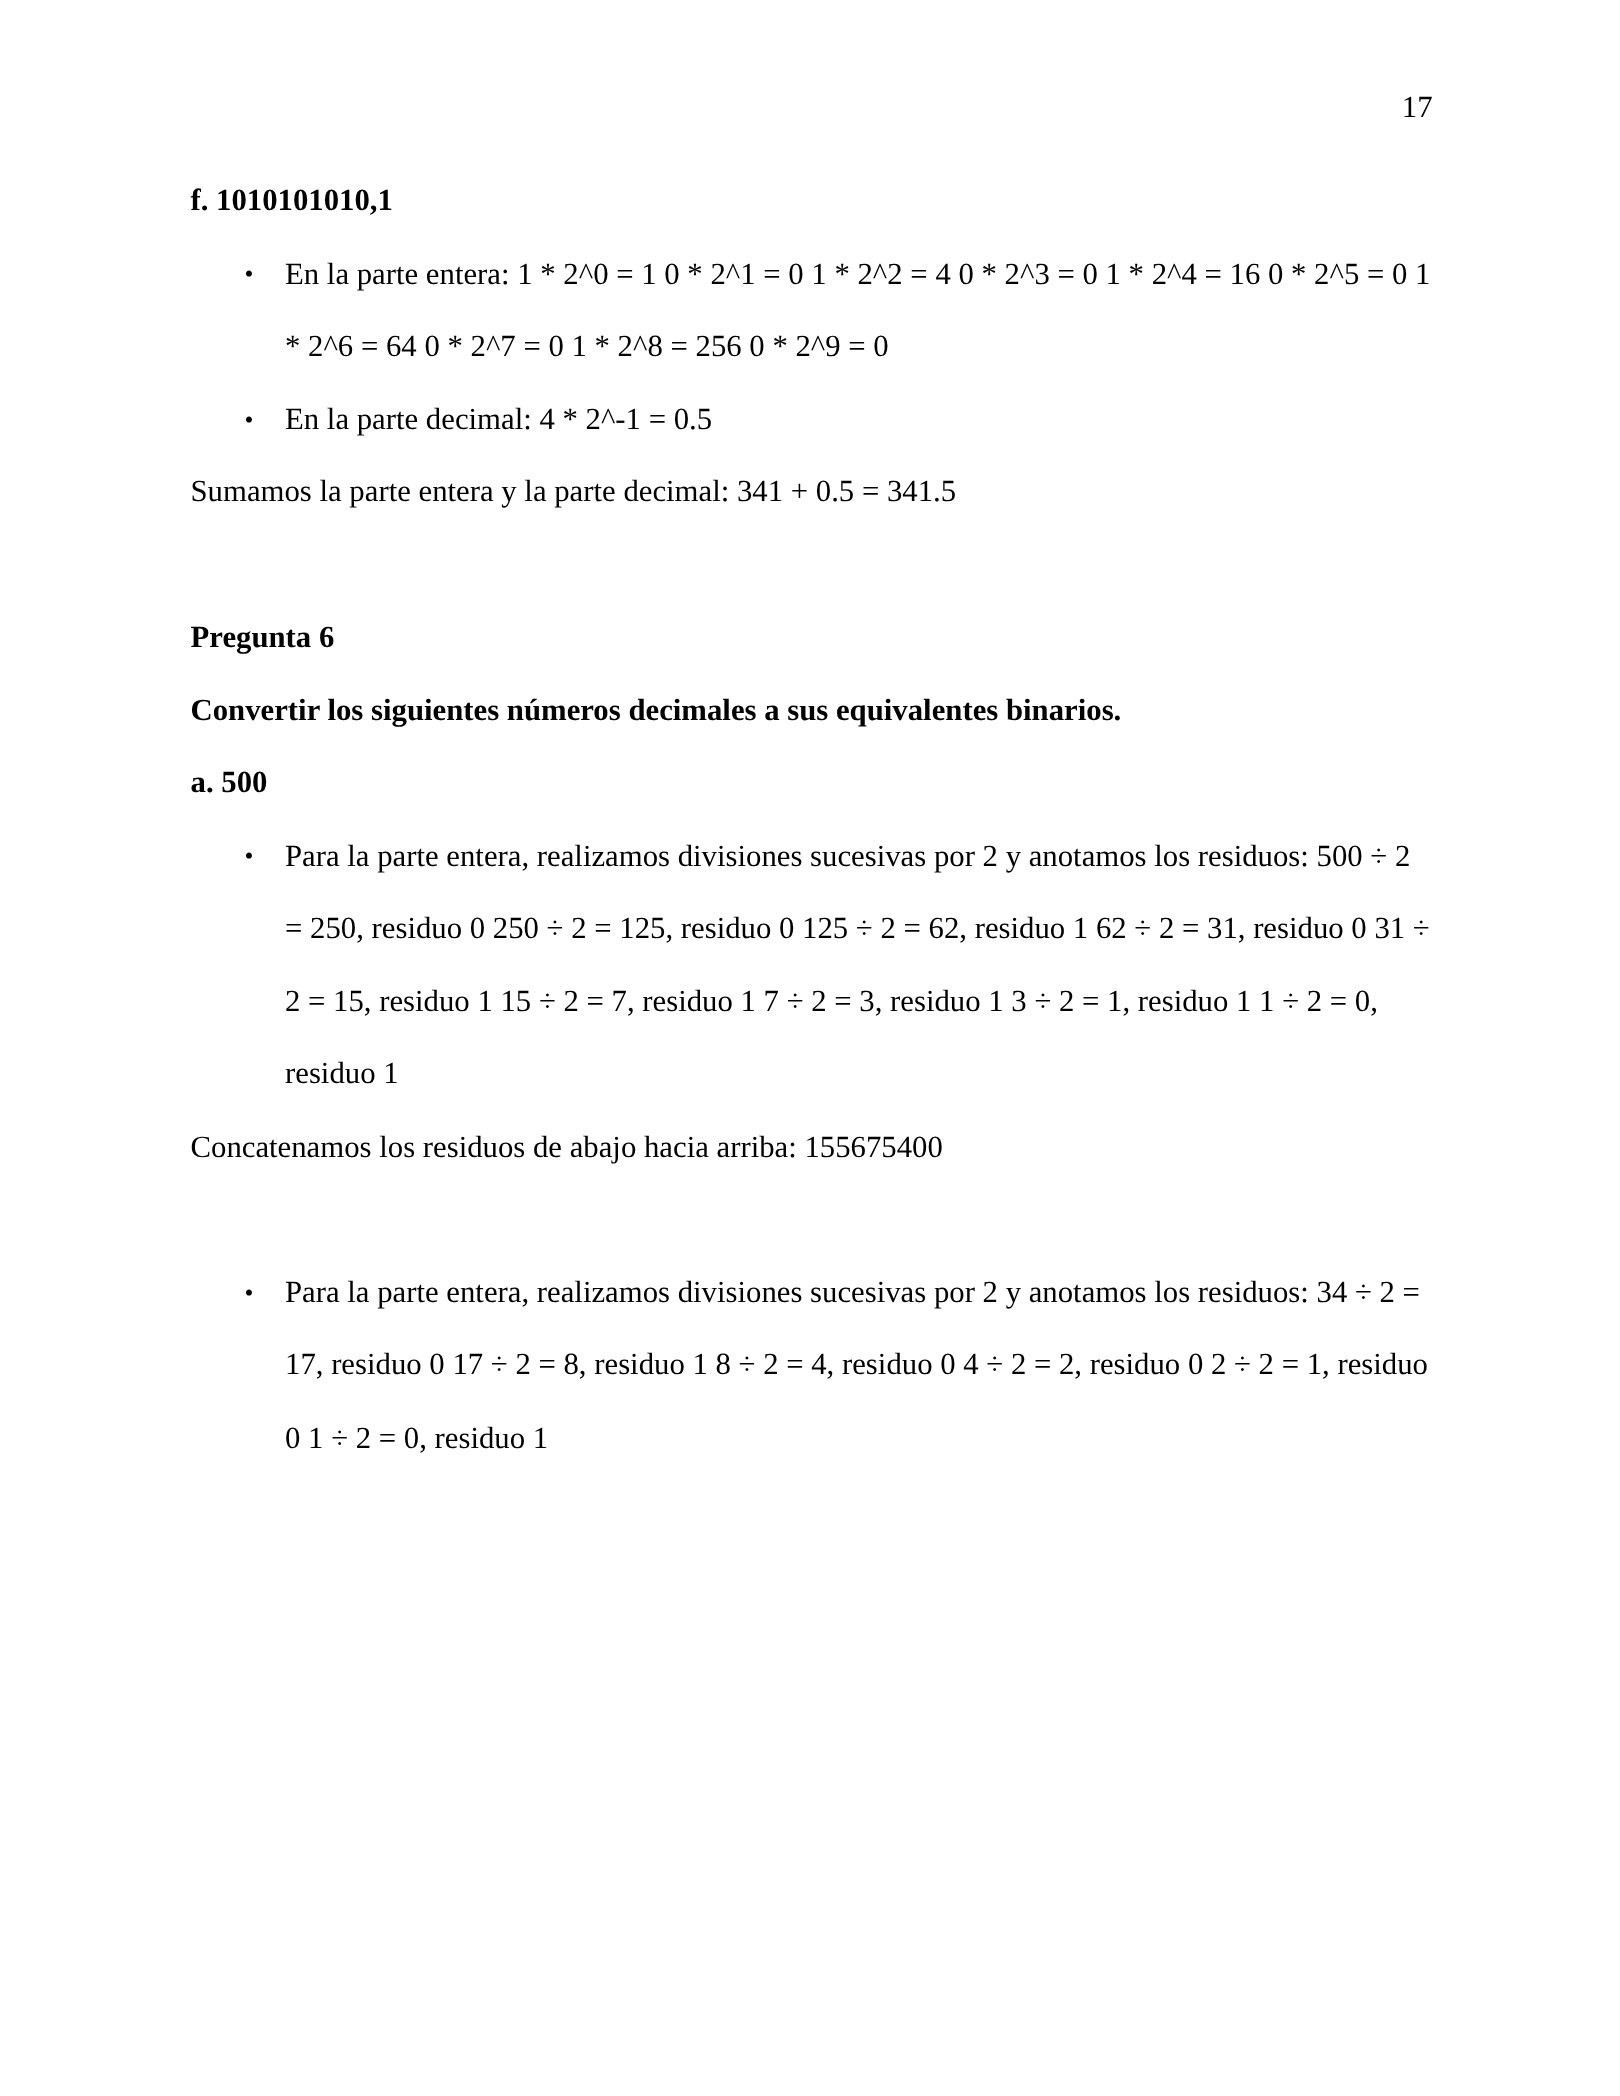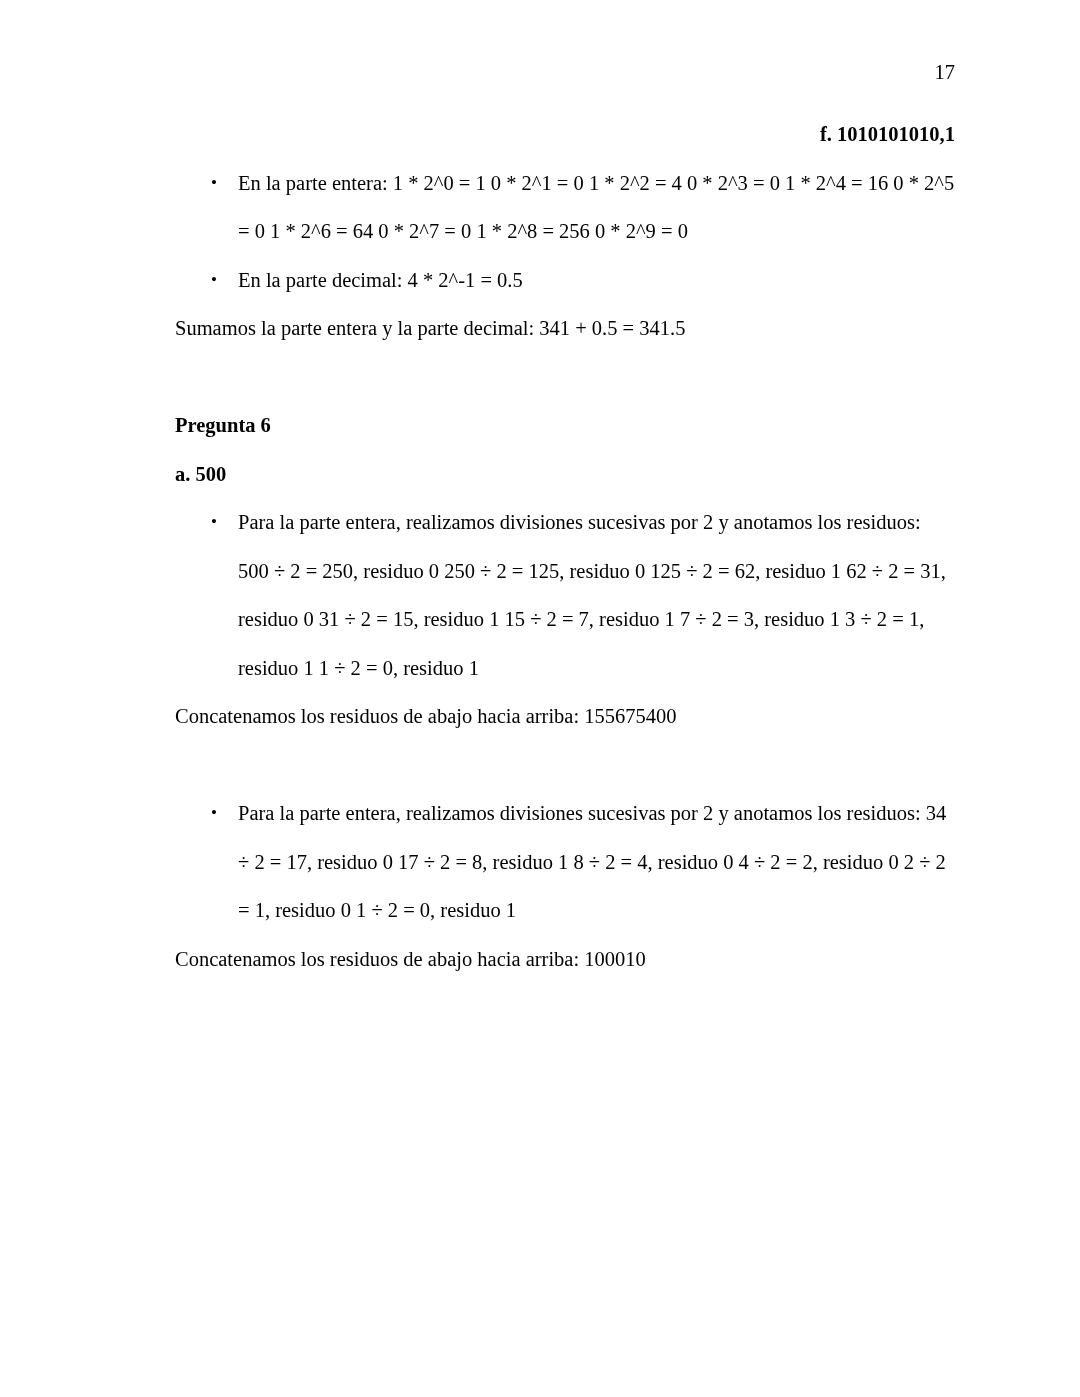--- a/index.html
+++ b/index.html
@@ -10,32 +10,31 @@
     height: 1397px;
     margin: 0 auto;
     background: #ffffff;
     color: #000000;
     font-family: "Liberation Serif", "DejaVu Serif", serif;
     font-size: 20.5px;
     overflow: hidden;
   }
   .content {
     padding: 58px 125px 0 127px;
-    margin-left: 48px;
   }
   .page-number {
     text-align: right;
     line-height: 28px;
   }
   .para, .heading, .bullet-item {
     line-height: 48.5px;
     text-align: left;
   }
   .heading { font-weight: bold; }
-  .first-heading { margin-top: 24px; text-align: right; }
+  .first-heading { margin-top: 24px; }
   .bullet-item { display: flex; }
   .bullet-marker {
     flex: none;
     width: 27px;
     margin-left: 36px;
     font-size: 17px;
     line-height: 48.5px;
   }
   .bullet-text { flex: 1; }
   .blank-line { height: 48.5px; }
@@ -58,33 +57,33 @@
     <div class="bullet-item">
       <span class="bullet-marker">•</span>
       <span class="bullet-text">En la parte decimal: 4 * 2^-1 = 0.5</span>
     </div>
 
     <p class="para">Sumamos la parte entera y la parte decimal: 341 + 0.5 = 341.5</p>
 
     <div class="blank-line"></div>
 
     <p class="heading">Pregunta 6</p>
+    <p class="heading">Convertir los siguientes números decimales a sus equivalentes binarios.</p>
     <p class="heading">a. 500</p>
 
     <div class="bullet-item">
       <span class="bullet-marker">•</span>
       <span class="bullet-text">Para la parte entera, realizamos divisiones sucesivas por 2 y anotamos los residuos: 500 ÷ 2 = 250, residuo 0 250 ÷ 2 = 125, residuo 0 125 ÷ 2 = 62, residuo 1 62 ÷ 2 = 31, residuo 0 31 ÷ 2 = 15, residuo 1 15 ÷ 2 = 7, residuo 1 7 ÷ 2 = 3, residuo 1 3 ÷ 2 = 1, residuo 1 1 ÷ 2 = 0, residuo 1</span>
     </div>
 
     <p class="para">Concatenamos los residuos de abajo hacia arriba: 155675400</p>
 
     <div class="blank-line"></div>
 
 
     <div class="bullet-item">
       <span class="bullet-marker">•</span>
       <span class="bullet-text">Para la parte entera, realizamos divisiones sucesivas por 2 y anotamos los residuos: 34 ÷ 2 = 17, residuo 0 17 ÷ 2 = 8, residuo 1 8 ÷ 2 = 4, residuo 0 4 ÷ 2 = 2, residuo 0 2 ÷ 2 = 1, residuo 0 1 ÷ 2 = 0, residuo 1</span>
     </div>
 
-    <p class="para">Concatenamos los residuos de abajo hacia arriba: 100010</p>
 
   </div>
 </div>
 
 </body></html>

